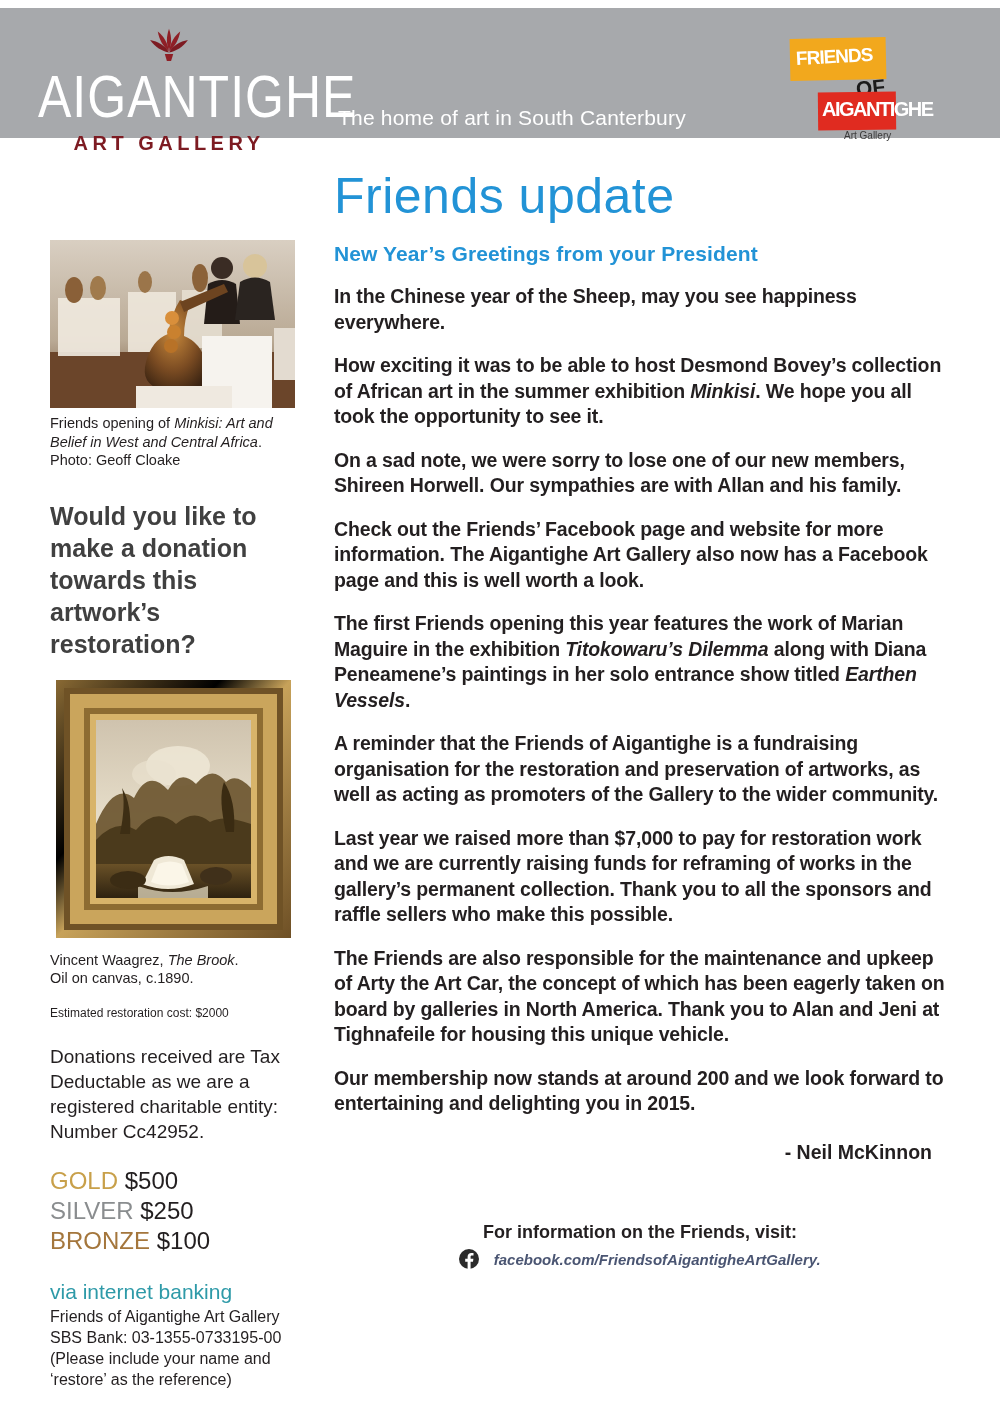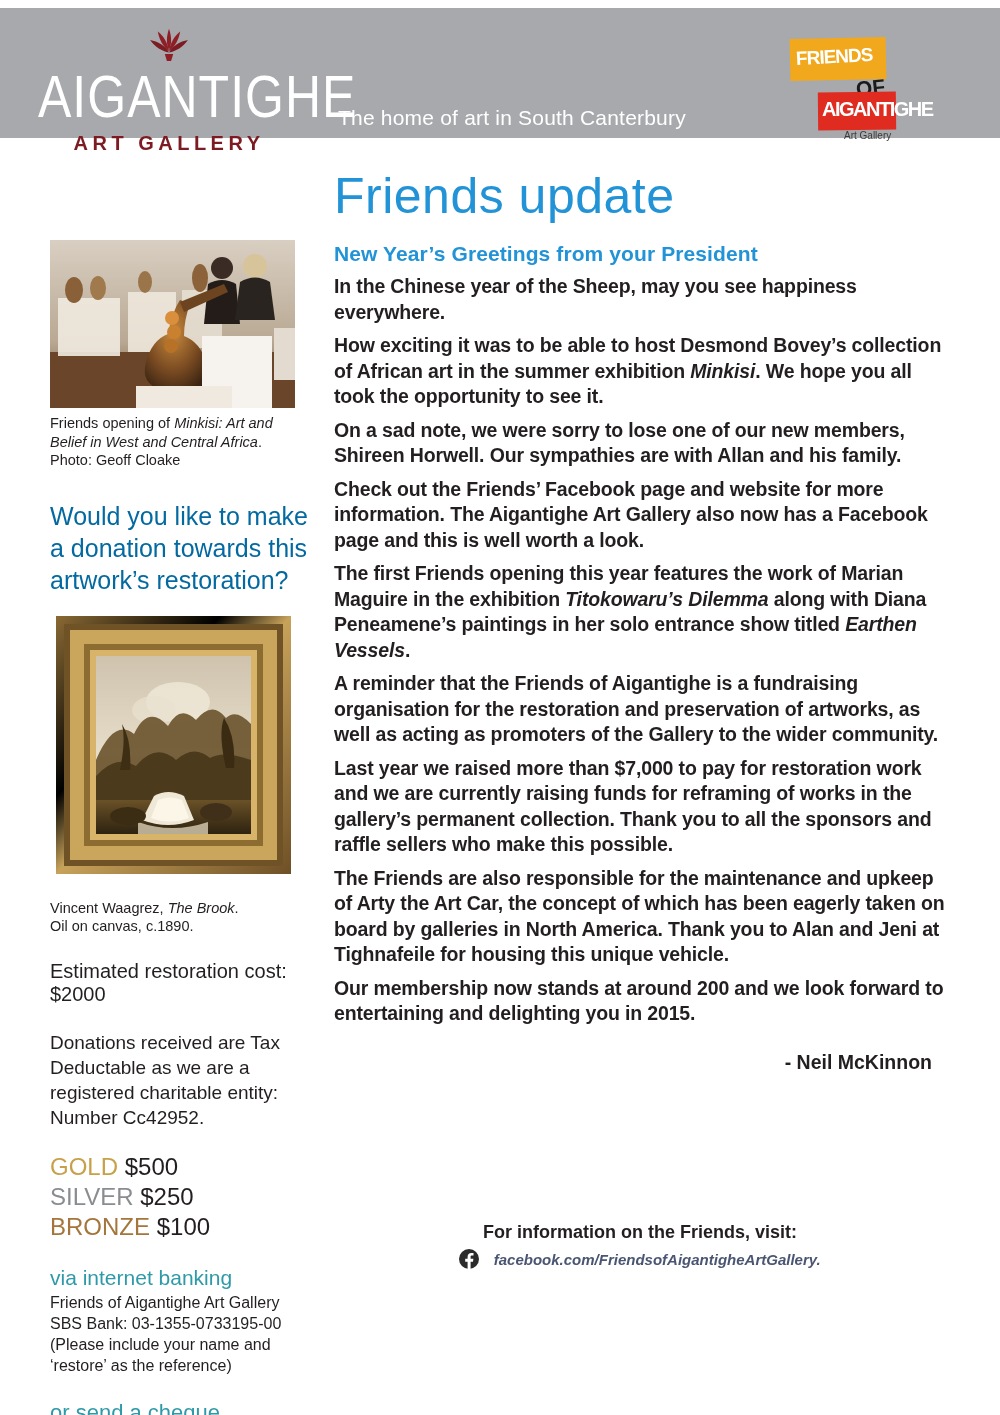--- a/index.html
+++ b/index.html
@@ -49,26 +49,26 @@
 
   .photo-gallery {
     width: 245px; height: 168px; display:block; border:0;
   }
   .cap {
     font-size: 14.5px; color: #231f20; line-height: 18.5px; margin-top: 6px;
   }
   .cap i { font-style: italic; }
 
   .teal-head {
-    color: #0369a1; font-size: 25px; line-height: 32px; font-weight: 400;
+    color: #404040; font-size: 25px; line-height: 32px; font-weight: 700;
     margin-top: 30px;
   }
   .painting { width: 247px; height: 270px; display:block; margin-top: 14px; }
-  .cap2 { font-size: 14.5px; color:#231f20; line-height: 18.5px; margin-top: 19px; }
-  .cost { font-size: 20px; color:#231f20; margin-top: 24px; }
+  .cap2 { font-size: 14.5px; color:#231f20; line-height: 18.5px; margin-top: 7px; }
+  .cost { font-size: 12px; color:#231f20; margin-top: 18px; }
   .tax { font-size: 19px; color:#231f20; line-height: 25px; margin-top: 24px; }
 
   .tiers { margin-top: 22px; }
   .tier-row { font-size: 24px; line-height: 30px; color:#231f20; }
   .tier-name { font-weight: 400; }
   .tier-amt { color:#231f20; font-weight: 400; }
 
   .sub-head { color:#2e9aa8; font-size: 21px; margin-top: 24px; font-weight:400; }
   .sub-body { font-size: 16px; color:#231f20; line-height: 21px; margin-top: 2px; }
   .sub-head2 { color:#2e9aa8; font-size: 22px; margin-top: 24px; font-weight:400; }
@@ -78,21 +78,21 @@
   .title {
     font-size: 50px; color:#2293d6; font-weight: 400; letter-spacing: .5px;
     line-height: 56px;
   }
   .subtitle {
     font-size: 21px; color:#2293d6; font-weight: 700; margin-top: 18px;
     letter-spacing: .1px;
   }
   .para {
     font-size: 19.5px; color:#231f20; font-weight: 700; line-height: 25.5px;
-    margin-top: 8px; letter-spacing: -.15px;
+    margin-top: 18px; letter-spacing: -.15px;
   }
   .para i { font-style: italic; }
   .signature {
     font-size: 19.5px; color:#231f20; font-weight:700; text-align: right;
     margin-top: 24px; padding-right: 14px;
   }
 
   
   .fb-block { position:absolute; left:334px; top:1222px; width:612px; text-align:center; }
   .fb-line1 { font-size: 18px; color:#231f20; font-weight:700; }

